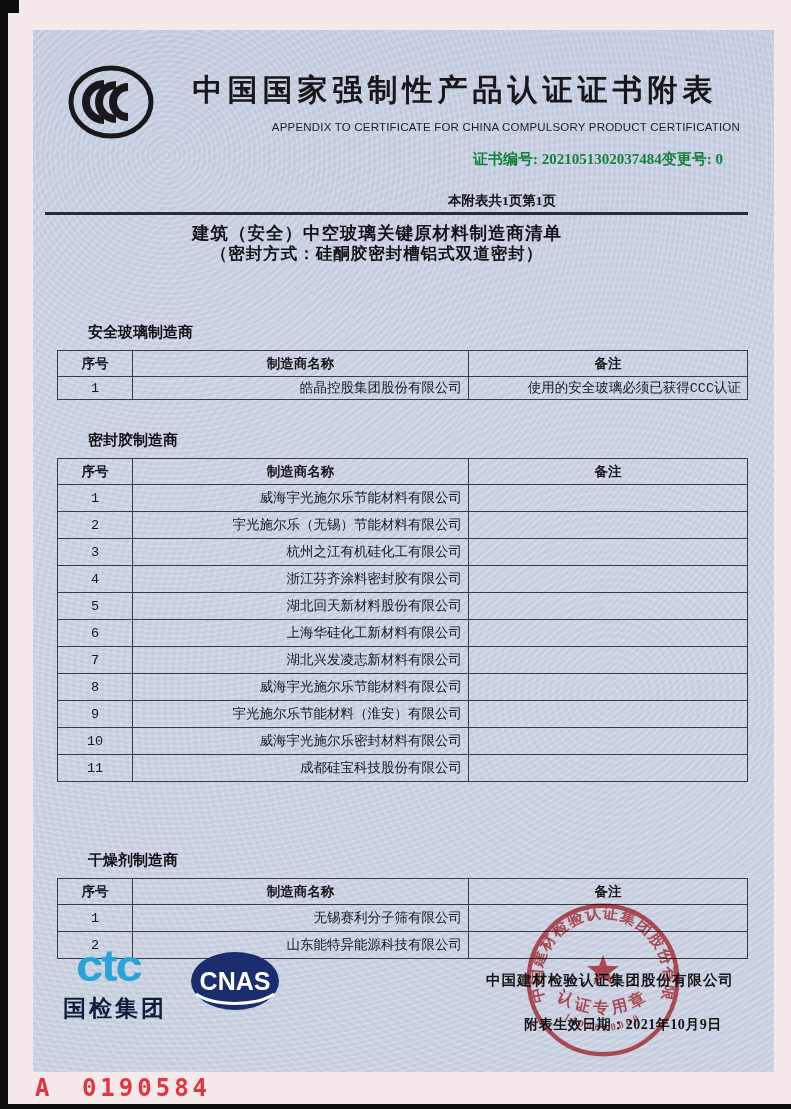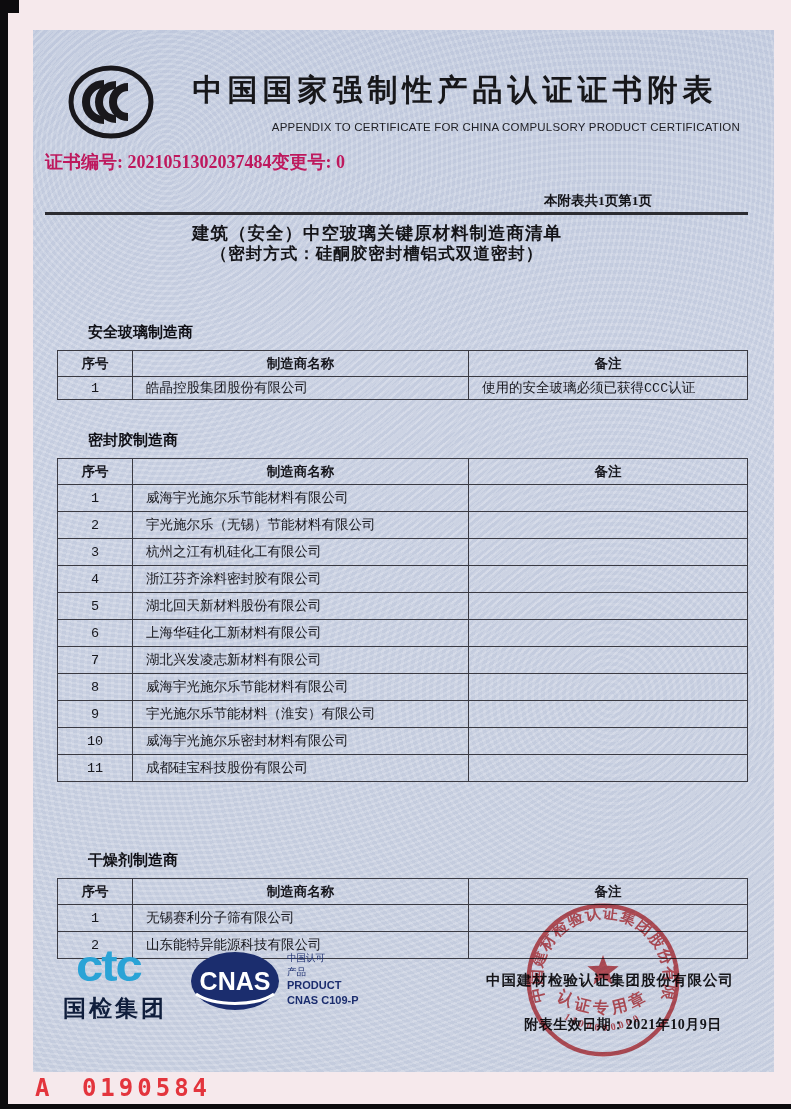--- a/index.html
+++ b/index.html
@@ -33,25 +33,25 @@
     left:185px;top:70px;width:540px;text-align:center;
     font-family:"Liberation Sans",sans-serif;font-weight:bold;
     font-size:30px;letter-spacing:5px;color:#17171a;white-space:nowrap;
   }
   .main-subtitle{
     left:170px;top:121px;width:570px;text-align:right;
     font-family:"Liberation Sans",sans-serif;font-size:11.5px;
     letter-spacing:.2px;color:#1d1d22;white-space:nowrap;
   }
   .cert-line{
-    left:45px;top:150px;width:678px;display:flex;justify-content:flex-start;
-    font-size:18px;font-weight:bold;color:#be185d;
+    left:45px;top:150px;width:678px;display:flex;justify-content:flex-end;
+    font-size:15px;font-weight:bold;color:#15803d;
   }
   .page-info{
-    left:448px;top:192px;width:300px;text-align:center;
+    left:448px;top:192px;width:300px;text-align:left;
     font-size:13.5px;font-weight:bold;color:#141418;
   }
   .rule{left:45px;top:212px;width:703px;height:2.5px;background:#2c2c31;}
 
   .doc-title-1{left:57px;top:221px;width:640px;text-align:center;
     font-size:17.5px;font-weight:bold;letter-spacing:1px;color:#141418;white-space:nowrap;}
   .doc-title-2{left:57px;top:243px;width:640px;text-align:center;
     font-size:16.5px;font-weight:bold;letter-spacing:1px;color:#141418;white-space:nowrap;}
 
   .table-block{left:57px;}
@@ -64,21 +64,21 @@
   .doc-table col.c-name{width:336px;}
   .doc-table col.c-note{width:279px;}
   .doc-table th,.doc-table td{
     border:1.6px solid #3a3a42;color:#17171d;
     font-size:13.5px;padding:0 6px;overflow:hidden;white-space:nowrap;font-family:Liberation Mono, monospace;
   }
   .doc-table th{font-weight:bold;text-align:center;height:25px;}
   .doc-table td{height:26px;}
   #table-block-0 .doc-table td{height:22px;}
   td.cell-idx{text-align:center;}
-  td.cell-name,td.cell-note{text-align:left;padding-left:13px;}
+  td.cell-name,td.cell-note{text-align:right;padding-left:13px;}
 
   
   .ctc-letters{left:76px;top:941px;font-family:"Liberation Sans",sans-serif;
     font-weight:bold;font-size:49px;line-height:49px;letter-spacing:-2px;color:#2aa3d6;
     transform:scaleY(.92);}
   .ctc-name{left:63px;top:993px;font-family:"Liberation Sans",sans-serif;
     font-weight:bold;font-size:23px;letter-spacing:3px;color:#101e3c;}
   .cnas-logo{left:188px;top:950px;width:94px;height:66px;}
   .cnas-caption{left:287px;top:953px;font-family:"Liberation Sans",sans-serif;color:#1b2d6e;line-height:1;}
   .cnas-caption .l1,.cnas-caption .l2{font-size:9.5px;margin-bottom:4px;}
@@ -262,26 +262,20 @@
   <div class="abs ctc-name">国检集团</div>
 
   <div class="abs cnas-logo">
     <svg width="94" height="66" viewBox="0 0 94 66">
       <ellipse cx="47" cy="31" rx="44" ry="29" fill="#1b2d6e"></ellipse>
       <path d="M 8,44 A 46 20 0 0 0 86,44" fill="none" stroke="#ffffff" stroke-width="3"></path>
       <text x="47" y="40" text-anchor="middle" font-family="Liberation Sans, sans-serif" font-size="25" font-weight="bold" fill="#ffffff">CNAS</text>
     </svg>
   </div>
 
-  <div class="abs cnas-caption">
-    <div class="l1">中国认可</div>
-    <div class="l2">产品</div>
-    <div class="l3">PRODUCT</div>
-    <div class="l4">CNAS C109-P</div>
-  </div>
 
   <div class="abs issuer-company">中国建材检验认证集团股份有限公司</div>
   <div class="abs issue-date">附表生效日期：2021年10月9日</div>
 
   <div class="abs seal">
     <svg width="164" height="164" viewBox="0 0 170 170">
       <defs>
         <path id="ringArc" d="M 25,107 A 64,64 0 1 1 145,107" fill="none"></path>
         <path id="midArc" d="M 36,104 A 85,85 0 0 0 134,104" fill="none"></path>
         <path id="numArc" d="M 38,120 A 72,72 0 0 0 132,120" fill="none"></path>

